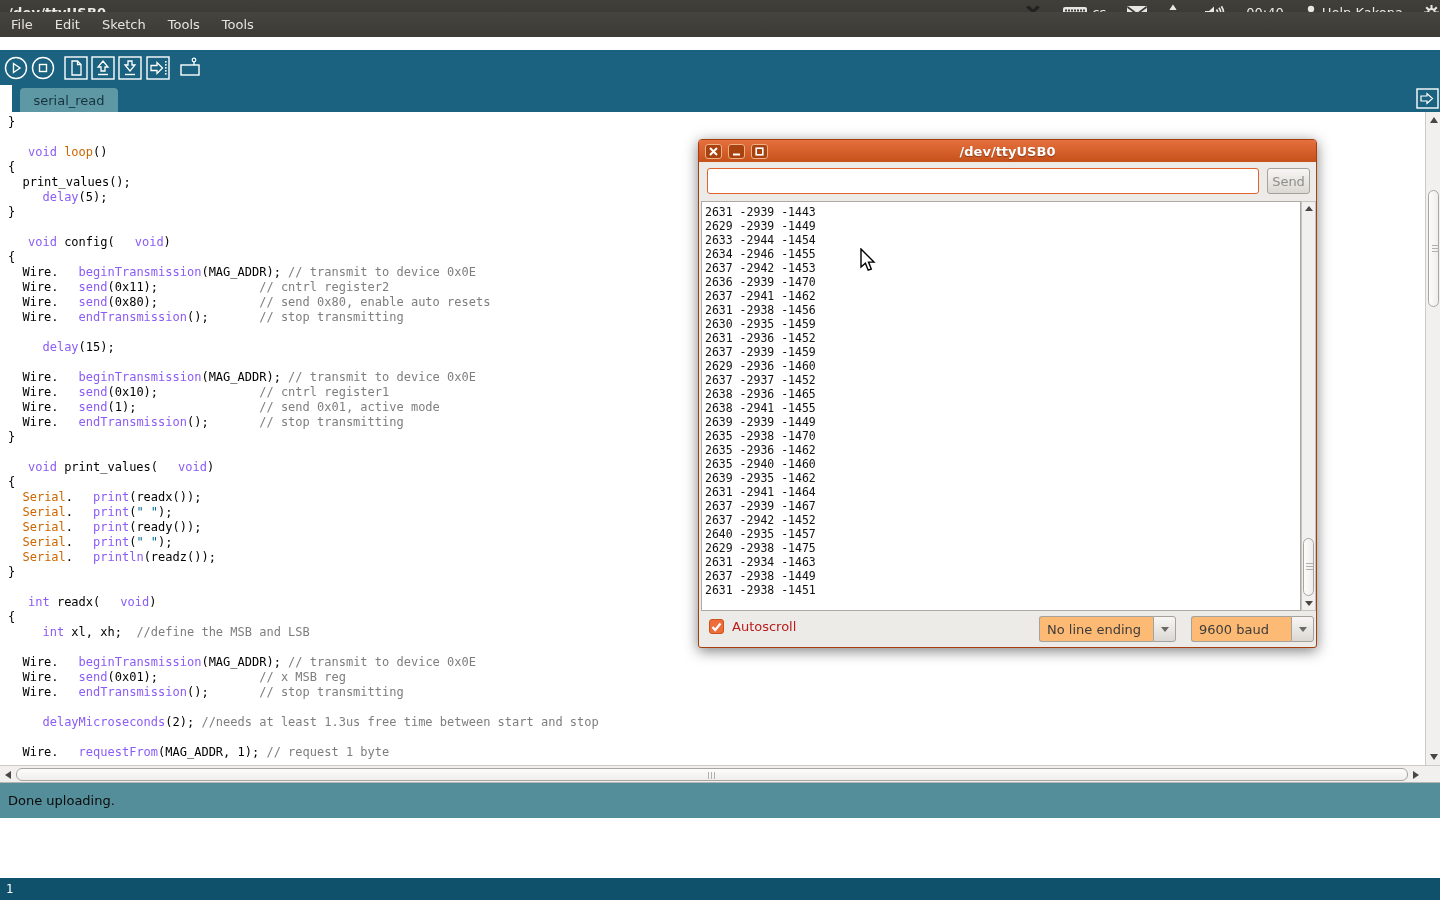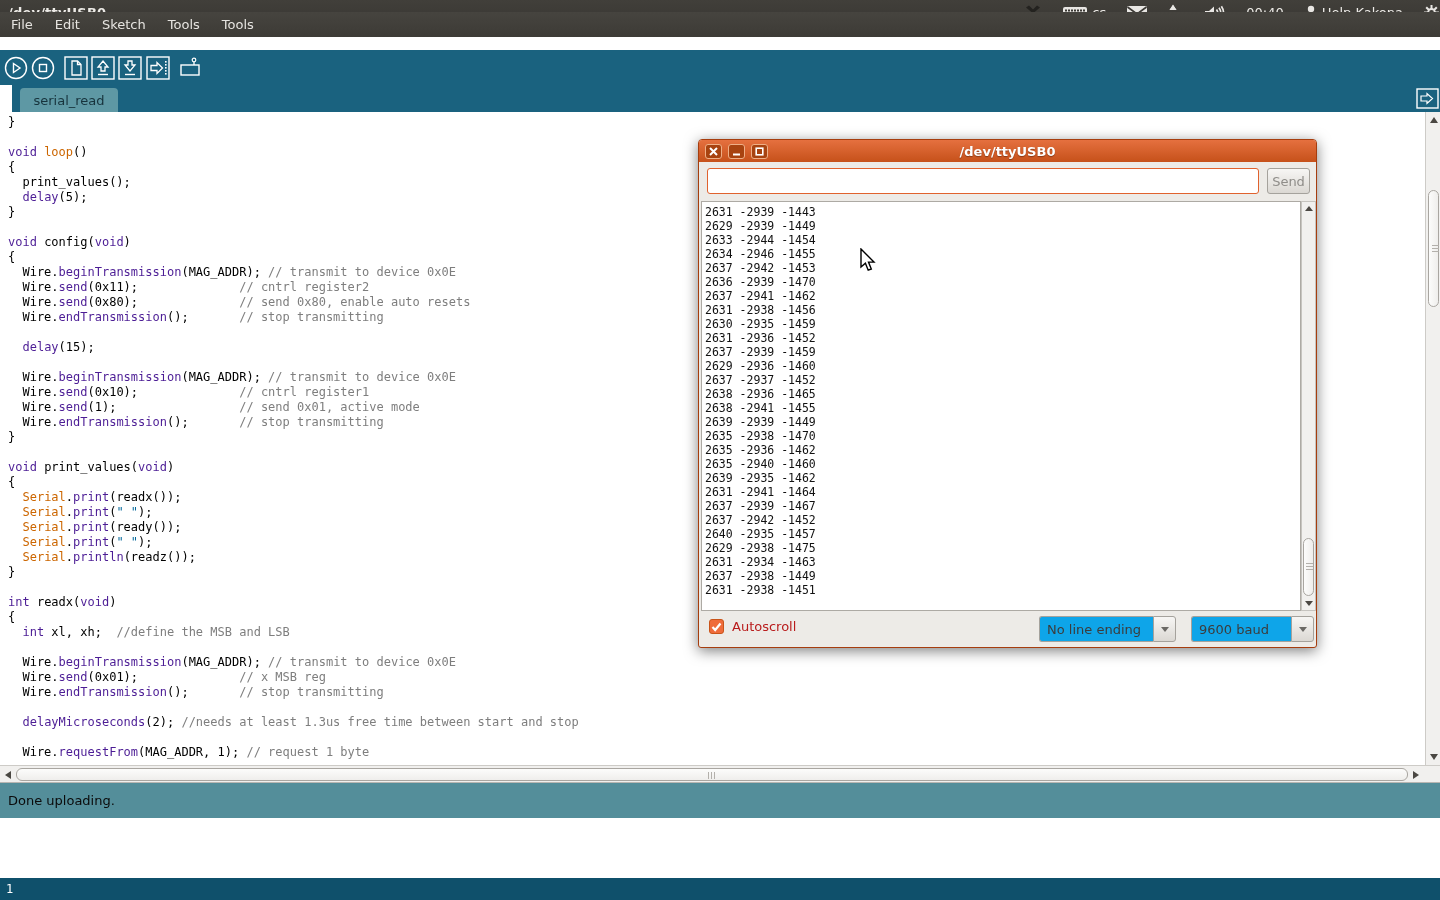--- a/index.html
+++ b/index.html
@@ -31,21 +31,21 @@
   #tabbar { position:absolute; left:12px; top:85px; width:1440px; height:27px; background:#1A627F; }
   #tab-active { position:absolute; left:8px; top:3px; width:98px; height:24px;
                 background:#5E98A4; border-radius:4px 4px 0 0; color:#17333C;
                 font-size:13px; display:flex; align-items:center; justify-content:center; }
   #tabmenu { position:absolute; right:13px; top:3px; width:23px; height:21px; }
 
   
   #editor { position:absolute; left:0; top:112px; width:1425px; height:653px; background:#fff; overflow:hidden; }
   #code { font-family:"DejaVu Sans Mono","Liberation Mono",monospace; font-size:12px; line-height:15px;
           padding:3px 0 0 8px; white-space:pre; color:#000; }
-  .tk { color:#4c1d95; }
+  .tk { color:#8b5cf6;margin-left:20px; }
   .tb { color:#CC6600; font-weight:normal; }
   .tc { color:#7E7E7E; }
   .ts { color:#006699; }
   .tp { color:#000; }
 
   
   .sb-track { background:#F1F0EE; }
   #vscroll { position:absolute; left:1425px; top:112px; width:15px; height:653px; border-left:1px solid #CDCBC7; }
   #vthumb { position:absolute; left:2px; top:78px; width:11px; height:117px; background:linear-gradient(90deg,#FCFCFB,#EFEEEC);
             border:1px solid #A9A6A1; border-radius:6px; }
@@ -90,21 +90,21 @@
   #serial-rows { font-family:"DejaVu Sans Mono","Liberation Mono",monospace; font-size:11.5px; line-height:14px;
                  color:#111; padding:3px 0 0 3px; white-space:pre; }
   #swvscroll { position:absolute; left:602px; top:61px; width:15px; height:410px; border:1px solid #C6C4BF; }
   #swvthumb { position:absolute; left:1px; top:336px; width:11px; height:58px; background:linear-gradient(90deg,#FCFCFB,#EFEEEC);
               border:1px solid #A9A6A1; border-radius:6px; }
   #swbottom { position:absolute; left:0; top:476px; width:617px; height:32px; }
   #swcheck { position:absolute; left:10px; top:3px; width:15px; height:15px; background:#EF6C3B;
              border:1px solid #C95419; border-radius:3px; color:#fff; font-size:12px; font-weight:bold;
              display:flex; align-items:center; justify-content:center; line-height:1; }
   #swchecklabel { position:absolute; left:33px; top:3px; font-size:13px; color:#b91c1c; }
-  .combo-field { position:absolute; top:0px; height:26px; background:#0ea5e9; border:1px solid #A5A29C;
+  .combo-field { position:absolute; top:0px; height:26px; background:#fdba74; border:1px solid #A5A29C;
                  border-right:none; border-radius:3px 0 0 3px; font-size:13px; color:#3C3C3C;
                  display:flex; align-items:center; padding-left:7px; }
   .combo-btn { position:absolute; top:0px; width:23px; height:26px; background:linear-gradient(#F7F6F4,#DBD8D3);
                border:1px solid #A5A29C; border-radius:0 3px 3px 0; display:flex; align-items:center; justify-content:center; }
   .combo-btn .arr { width:0; height:0; border-left:4px solid transparent; border-right:4px solid transparent; border-top:5px solid #6B6965; }
 
   
   #cursor { position:absolute; left:860px; top:248px; z-index:50; }
 </style>
 </head>

